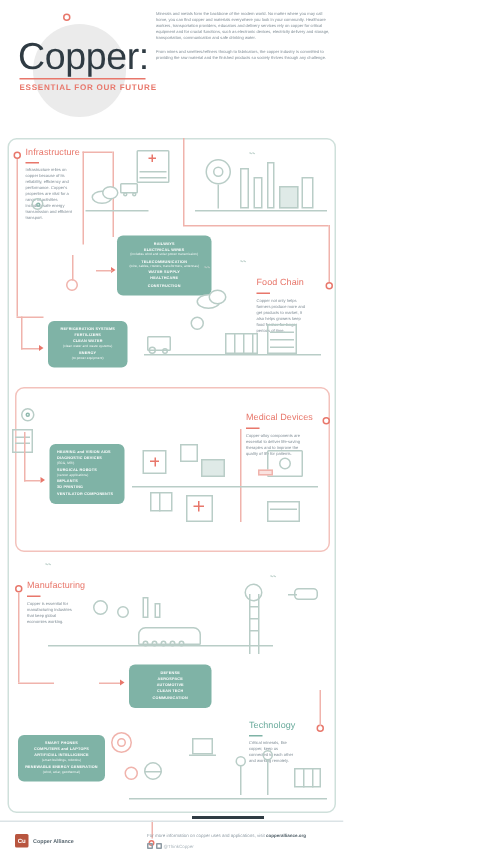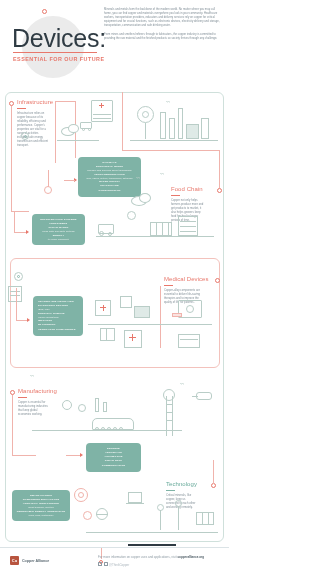--- a/index.html
+++ b/index.html
@@ -108,21 +108,21 @@
   #foot-handle { left: 98px; top: 562px; font-size: 3px; color: #aab5bc; }
 </style>
 </head>
 <body>
 
 <div id="page">
 
   <div class="abs dot" style="left:42px;top:9px;"></div>
 
   <div class="abs" id="hdr-circle"></div>
-  <div class="abs" id="title">Devices:</div>
+  <div class="abs" id="title">Copper:</div>
   <div class="abs rule" id="hdr-rule"></div>
   <div class="abs" id="subtitle">ESSENTIAL FOR OUR FUTURE</div>
 
   <div class="abs" id="hdr-text">
     <p class="bodytxt">Minerals and metals form the backbone of the modern world. No matter where you may call home, you can find copper and materials everywhere you look in your community. Healthcare workers, transportation providers, educators and delivery services rely on copper for critical equipment and for crucial functions, such as electronic devices, electricity delivery and storage, transportation, communication and safe drinking water.</p>
     <p class="bodytxt">From mines and smelters/refiners through to fabricators, the copper industry is committed to providing the raw material and the finished products so society thrives through any challenge.</p>
   </div>
 
   <div class="abs frame" style="left:5px;top:92px;width:219px;height:450px;"></div>
 

